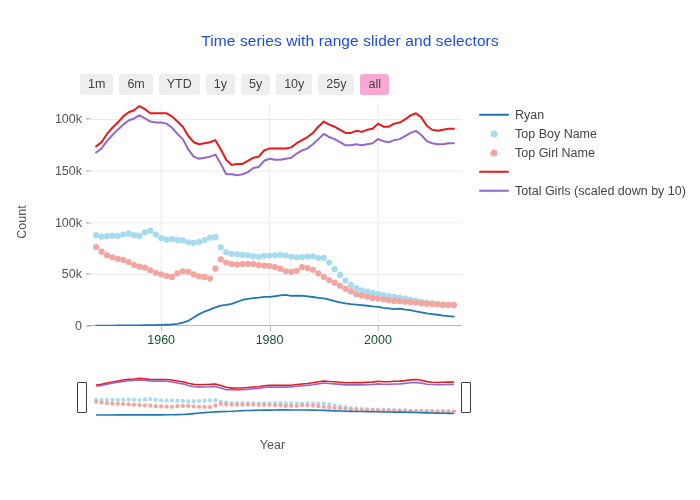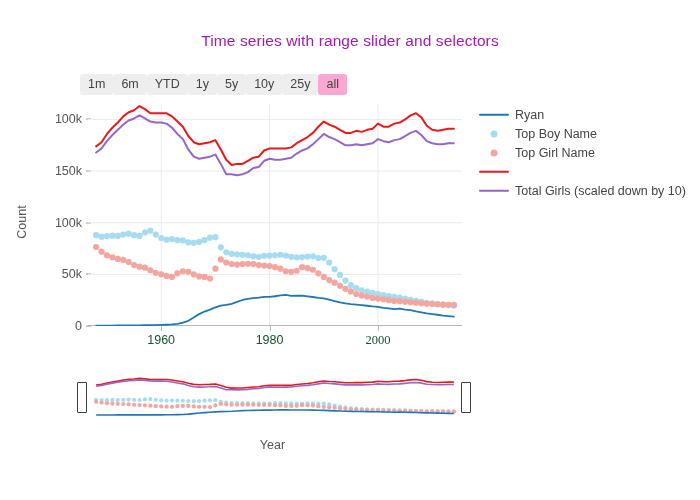--- a/index.html
+++ b/index.html
@@ -19,30 +19,30 @@
     left: 0; top: 0;
     width: 700px;
     height: 500px;
   }
   #chart-title {
     position: absolute;
     left: 0; top: 32px;
     width: 700px;
     text-align: center;
     font-size: 15.5px;
-    color: #a21caf;
+    color: #1d4ed8;
     letter-spacing: 0.1px;
   }
   
   #range-selector {
     position: absolute;
     left: 80px;
     top: 74px;
     display: flex;
-    gap: 0;
+    gap: 6px;
   }
   .rs-btn {
     background: #eeeeee;
     color: #444444;
     font-size: 12.5px;
     padding: 3px 8px 4px 8px;
     border-radius: 3px;
     line-height: 1.15;
     text-align: center;
     cursor: pointer;
@@ -380,21 +380,21 @@
         </g>
       </svg>
   </div>
 
   <div id="xtick-wrap">
       <div class="xtick-mark" style="left: 73.1739px;"></div>
       <div class="xtick-label" style="left: 73.1739px;">1960</div>
       <div class="xtick-mark" style="left: 181.58px;"></div>
       <div class="xtick-label" style="left: 181.58px;">1980</div>
       <div class="xtick-mark" style="left: 289.986px;"></div>
-      <div class="xtick-label" style="left: 289.986px; font-family: Liberation Serif, serif;">2000</div>
+      <div class="xtick-label" style="left: 289.986px;">2000</div>
     </div>
   <div id="xaxis-title">Year</div>
 
   <div id="legend">
       <div class="legend-item">
         <span class="legend-swatch">
           <span class="lsline" style="background: rgb(31, 119, 180);"></span>
         </span>
         <span class="legend-label">Ryan</span>
       </div>

